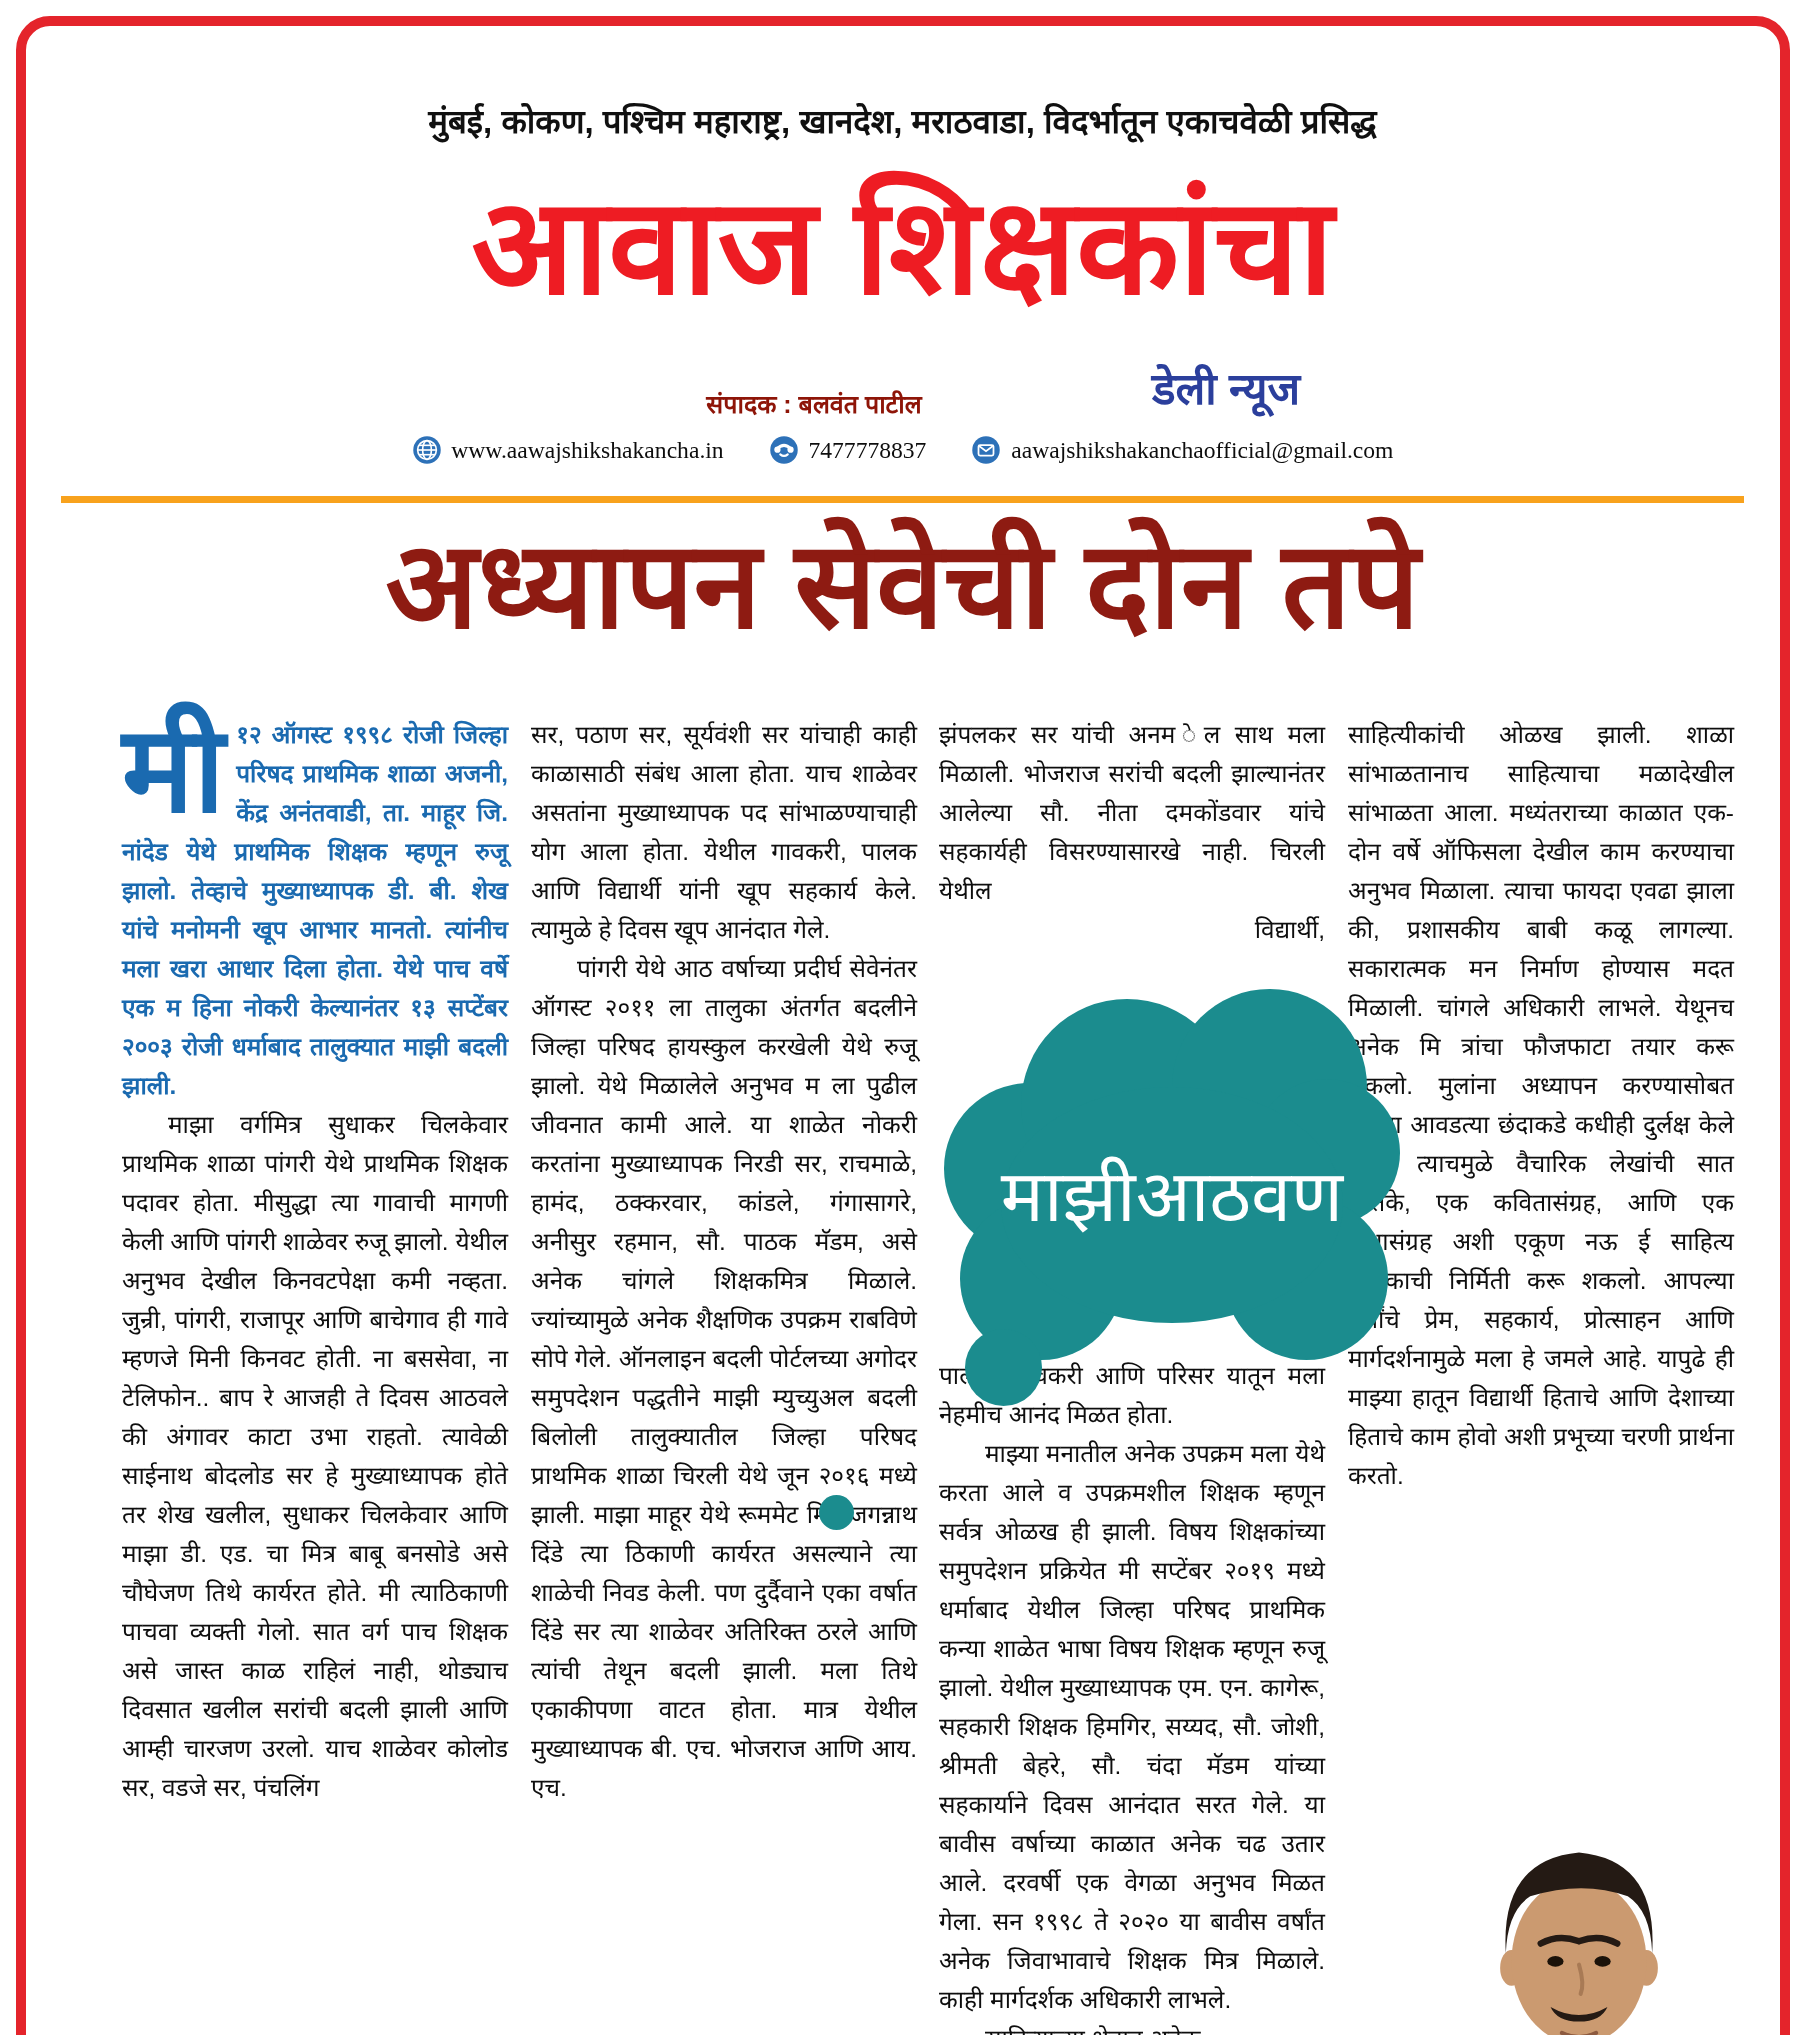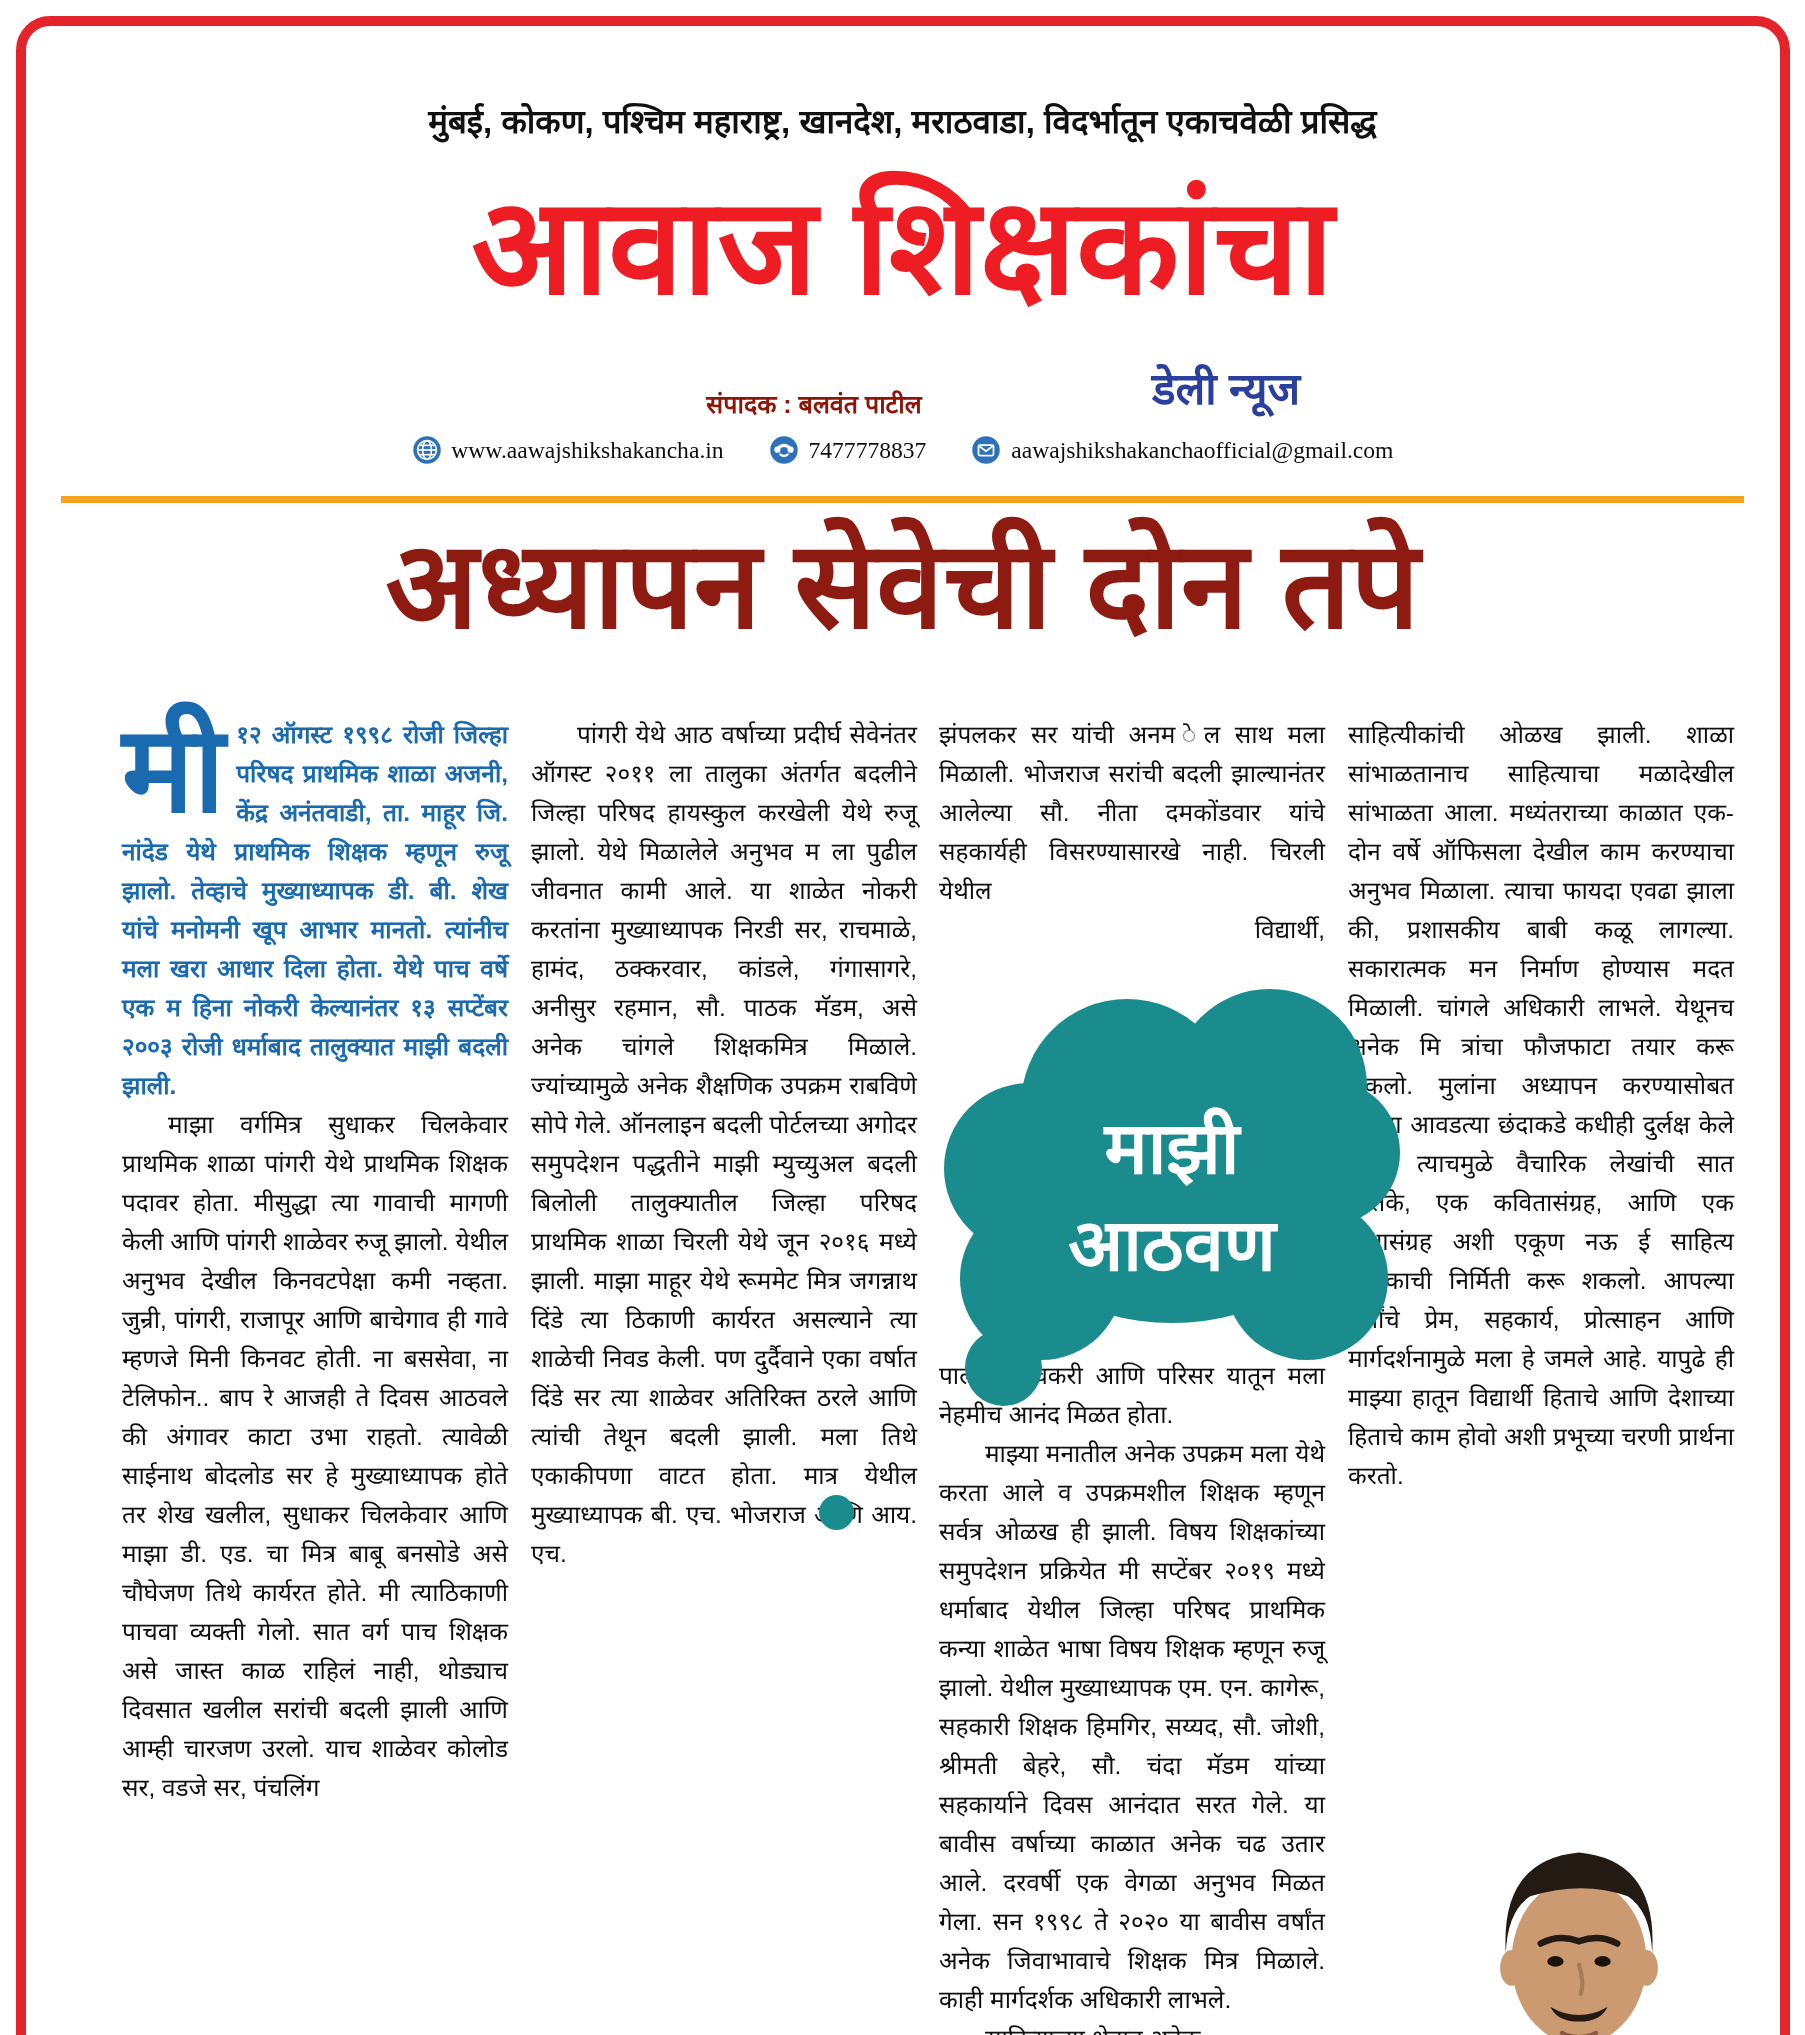--- a/index.html
+++ b/index.html
@@ -44,22 +44,22 @@
   .cloud{position:absolute;left:944px;top:977px;width:456px;height:415px}
   .cloud .lobe{position:absolute;background:#1b8c8e;border-radius:50%}
   .l1{left:0;top:106px;width:171px;height:171px}
   .l2{left:77px;top:22.4px;width:212px;height:212px}
   .l3{left:228px;top:12.2px;width:195px;height:195px}
   .l4{left:309px;top:102px;width:147px;height:147px}
   .l5{left:16.3px;top:220px;width:163px;height:163px}
   .l6{left:281px;top:220px;width:163px;height:163px}
   .l7{left:57px;top:110px;width:342px;height:236px;border-radius:118px}
   .cloud-text{position:absolute;left:0;top:24.4px;right:0;bottom:0;display:flex;
-    flex-direction:column;align-items:center;justify-content:center;
-    color:#fff;font-size:72px;font-weight:bold;line-height:1.35}
+    align-items:center;justify-content:center;
+    color:#fff;font-size:72px;font-weight:normal;line-height:1.35}
   .bubble{position:absolute;background:#1b8c8e;border-radius:50%}
   #bubble1{left:965px;top:1329px;width:77px;height:77px}
   #bubble2{left:819px;top:1495px;width:35px;height:35px}
 
   .photo{position:absolute;left:1461px;top:1815px;width:236px;height:431px}
   .photo svg{width:100%;height:100%;display:block}
 </style>
 </head>
 <body>
 
@@ -118,20 +118,21 @@
 
   <div class="col" id="col1">
     <p>
       <span class="dropcap">मी</span>
       <span class="blue">१२ ऑगस्ट १९९८ रोजी जिल्हा परिषद प्राथमिक शाळा अजनी, केंद्र अनंतवाडी, ता. माहूर जि. नांदेड येथे प्राथमिक शिक्षक म्हणून रुजू झालो. तेव्हाचे मुख्याध्यापक डी. बी. शेख यांचे मनोमनी खूप आभार मानतो. त्यांनीच मला खरा आधार दिला होता. येथे पाच वर्षे एक म हिना नोकरी केल्यानंतर १३ सप्टेंबर २००३ रोजी धर्माबाद तालुक्यात माझी बदली झाली.</span>
     </p>
     <p class="indent">माझा वर्गमित्र सुधाकर चिलकेवार प्राथमिक शाळा पांगरी येथे प्राथमिक शिक्षक पदावर होता. मीसुद्धा त्या गावाची मागणी केली आणि पांगरी शाळेवर रुजू झालो. येथील अनुभव देखील किनवटपेक्षा कमी नव्हता. जुन्री, पांगरी, राजापूर आणि बाचेगाव ही गावे म्हणजे मिनी किनवट होती. ना बससेवा, ना टेलिफोन.. बाप रे आजही ते दिवस आठवले की अंगावर काटा उभा राहतो. त्यावेळी साईनाथ बोदलोड सर हे मुख्याध्यापक होते तर शेख खलील, सुधाकर चिलकेवार आणि माझा डी. एड. चा मित्र बाबू बनसोडे असे चौघेजण तिथे कार्यरत होते. मी त्याठिकाणी पाचवा व्यक्ती गेलो. सात वर्ग पाच शिक्षक असे जास्त काळ राहिलं नाही, थोड्याच दिवसात खलील सरांची बदली झाली आणि आम्ही चारजण उरलो. याच शाळेवर कोलोड सर, वडजे सर, पंचलिंग</p>
   </div>
 
   <div class="col" id="col2">
+    <p>सर, पठाण सर, सूर्यवंशी सर यांचाही काही काळासाठी संबंध आला होता. याच शाळेवर असतांना मुख्याध्यापक पद सांभाळण्याचाही योग आला होता. येथील गावकरी, पालक आणि विद्यार्थी यांनी खूप सहकार्य केले. त्यामुळे हे दिवस खूप आनंदात गेले.</p>
     <p class="indent">पांगरी येथे आठ वर्षाच्या प्रदीर्घ सेवेनंतर ऑगस्ट २०११ ला तालुका अंतर्गत बदलीने जिल्हा परिषद हायस्कुल करखेली येथे रुजू झालो. येथे मिळालेले अनुभव म ला पुढील जीवनात कामी आले. या शाळेत नोकरी करतांना मुख्याध्यापक निरडी सर, राचमाळे, हामंद, ठक्करवार, कांडले, गंगासागरे, अनीसुर रहमान, सौ. पाठक मॅडम, असे अनेक चांगले शिक्षकमित्र मिळाले. ज्यांच्यामुळे अनेक शैक्षणिक उपक्रम राबविणे सोपे गेले. ऑनलाइन बदली पोर्टलच्या अगोदर समुपदेशन पद्धतीने माझी म्युच्युअल बदली बिलोली तालुक्यातील जिल्हा परिषद प्राथमिक शाळा चिरली येथे जून २०१६ मध्ये झाली. माझा माहूर येथे रूममेट मित्र जगन्नाथ दिंडे त्या ठिकाणी कार्यरत असल्याने त्या शाळेची निवड केली. पण दुर्दैवाने एका वर्षात दिंडे सर त्या शाळेवर अतिरिक्त ठरले आणि त्यांची तेथून बदली झाली. मला तिथे एकाकीपणा वाटत होता. मात्र येथील मुख्याध्यापक बी. एच. भोजराज आणि आय. एच.</p>
   </div>
 
   <div class="col" id="col3">
     <p>झंपलकर सर यांची अनम ेल साथ मला मिळाली. भोजराज सरांची बदली झाल्यानंतर आलेल्या सौ. नीता दमकोंडवार यांचे सहकार्यही विसरण्यासारखे नाही. चिरली येथील</p>
     <div class="right-line">विद्यार्थी,</div>
     <div class="cloud-spacer"></div>
     <p>पालक, गावकरी आणि परिसर यातून मला नेहमीच आनंद मिळत होता.</p>
     <p class="indent">माझ्या मनातील अनेक उपक्रम मला येथे करता आले व उपक्रमशील शिक्षक म्हणून सर्वत्र ओळख ही झाली. विषय शिक्षकांच्या समुपदेशन प्रक्रियेत मी सप्टेंबर २०१९ मध्ये धर्माबाद येथील जिल्हा परिषद प्राथमिक कन्या शाळेत भाषा विषय शिक्षक म्हणून रुजू झालो. येथील मुख्याध्यापक एम. एन. कागेरू, सहकारी शिक्षक हिमगिर, सय्यद, सौ. जोशी, श्रीमती बेहरे, सौ. चंदा मॅडम यांच्या सहकार्याने दिवस आनंदात सरत गेले. या बावीस वर्षाच्या काळात अनेक चढ उतार आले. दरवर्षी एक वेगळा अनुभव मिळत गेला. सन १९९८ ते २०२० या बावीस वर्षांत अनेक जिवाभावाचे शिक्षक मित्र मिळाले. काही मार्गदर्शक अधिकारी लाभले.</p>
     <p class="indent">साहित्याच्या क्षेत्रात अनेक</p>

